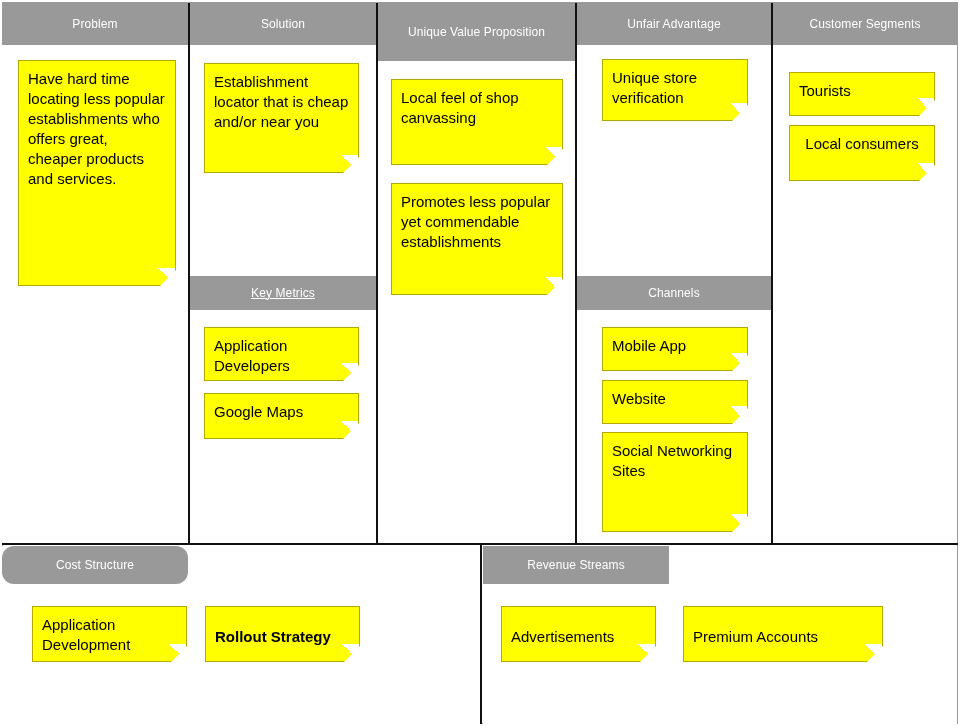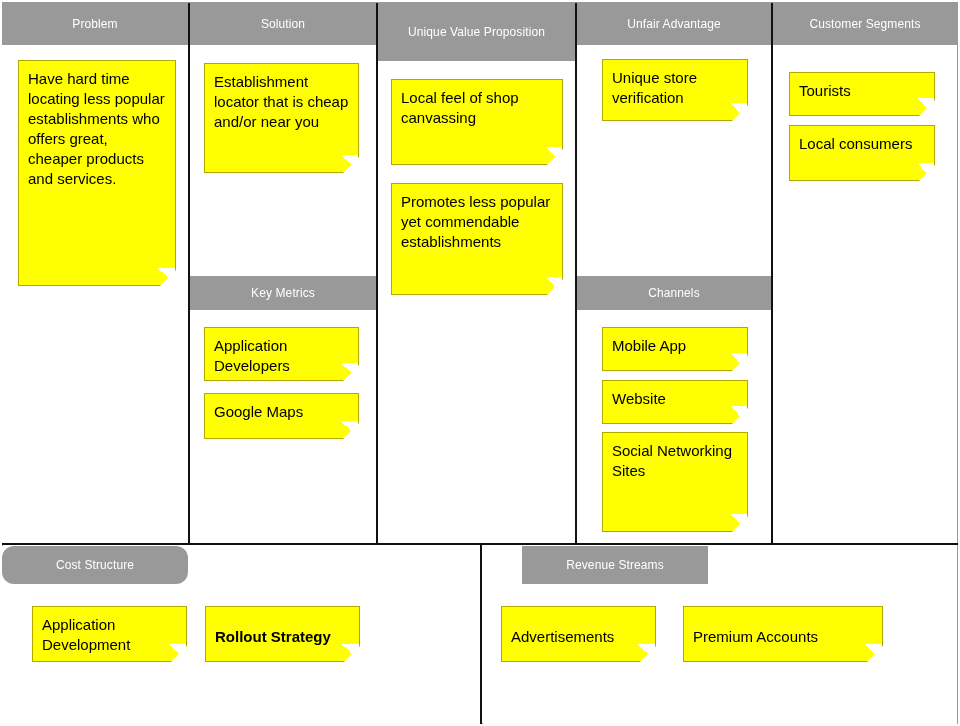--- a/index.html
+++ b/index.html
@@ -121,21 +121,21 @@
     <div class="cell-header" style="width:186px; height:42px;">
       <span>Solution</span>
     </div>
     <div class="note" style="left:14px; top:60px; width:155px; height:110px;">
       <span class="txt">Establishment locator that is cheap and/or near you</span>
       <span class="fold"></span>
     </div>
   </div>
 
   <div class="cell" style="left:190px; top:276px; width:186px; height:267px;">
-    <div class="cell-header" style="width:186px; height:34px;">
+    <div class="cell-header" style="width:186px; height:34px;text-decoration:underline;">
       <span>Key Metrics</span>
     </div>
     <div class="note" style="left:14px; top:51px; width:155px; height:54px;">
       <span class="txt">Application Developers</span>
       <span class="fold"></span>
     </div>
     <div class="note" style="left:14px; top:117px; width:155px; height:46px;">
       <span class="txt">Google Maps</span>
       <span class="fold"></span>
     </div>
@@ -184,42 +184,42 @@
   </div>
 
   <div class="cell" style="left:773px; top:3px; width:184px; height:540px;">
     <div class="cell-header" style="width:184px; height:42px;">
       <span>Customer Segments</span>
     </div>
     <div class="note" style="left:16px; top:69px; width:146px; height:44px;">
       <span class="txt">Tourists</span>
       <span class="fold"></span>
     </div>
-    <div class="note" style="left:16px; top:122px; width:146px; height:56px;">
+    <div class="note" style="left:16px; top:122px; width:146px; height:56px;text-align:center;">
       <span class="txt">Local consumers</span>
       <span class="fold"></span>
     </div>
   </div>
 
   <div class="cell" style="left:2px; top:546px; width:478px; height:178px;">
     <div class="cell-header" style="width:186px; height:38px;border-radius:12px;">
       <span>Cost Structure</span>
     </div>
     <div class="note" style="left:30px; top:60px; width:155px; height:56px;">
       <span class="txt">Application Development</span>
       <span class="fold"></span>
     </div>
     <div class="note" style="left:203px; top:60px; width:155px; height:56px;">
       <span class="txt" style="display:block; padding-top:12px;font-weight:bold;">Rollout Strategy</span>
       <span class="fold"></span>
     </div>
   </div>
 
   <div class="cell" style="left:483px; top:546px; width:474px; height:178px;">
-    <div class="cell-header" style="width:186px; height:38px;margin-left:39px;">
+    <div class="cell-header" style="width:186px; height:38px;">
       <span>Revenue Streams</span>
     </div>
     <div class="note" style="left:18px; top:60px; width:155px; height:56px;">
       <span class="txt" style="display:block; padding-top:12px;">Advertisements</span>
       <span class="fold"></span>
     </div>
     <div class="note" style="left:200px; top:60px; width:200px; height:56px;">
       <span class="txt" style="display:block; padding-top:12px;">Premium Accounts</span>
       <span class="fold"></span>
     </div>

